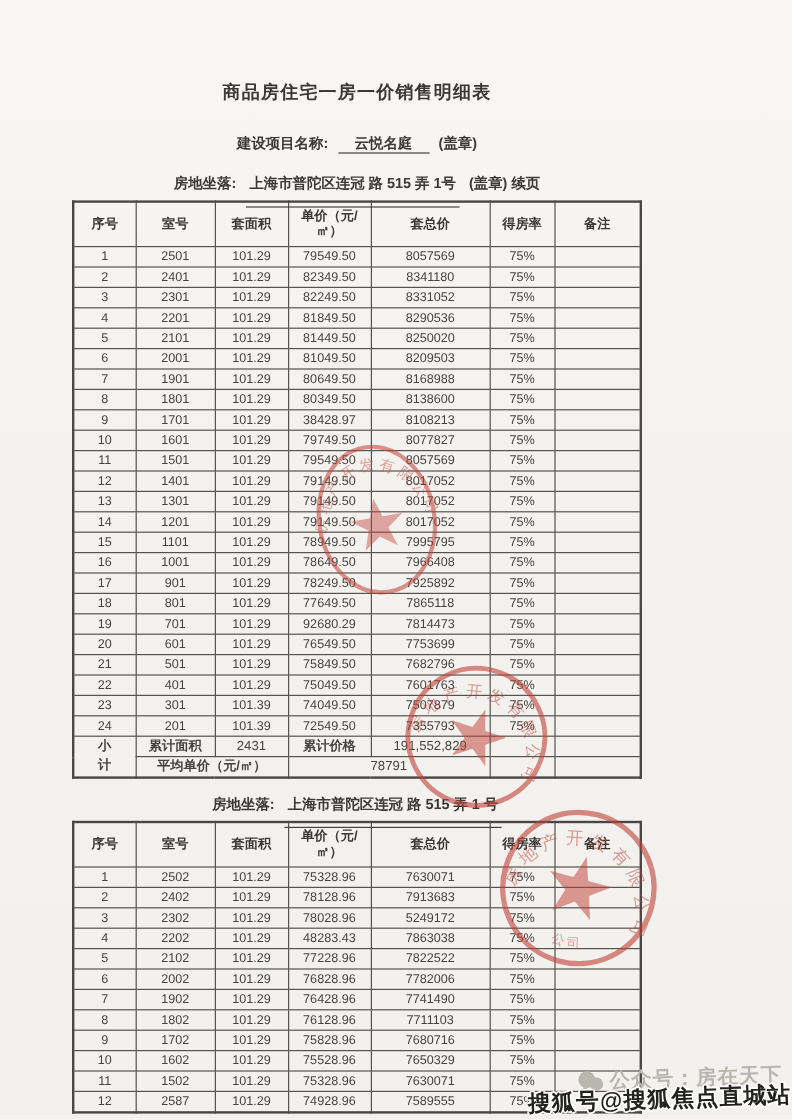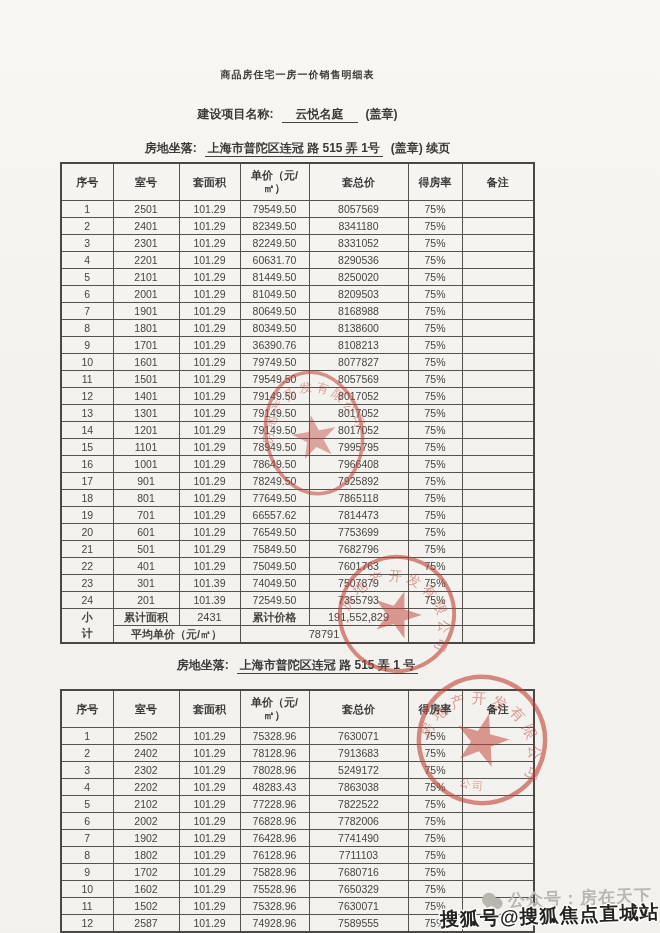--- a/index.html
+++ b/index.html
@@ -4,29 +4,29 @@
 <style>
   html,body{margin:0;padding:0;}
   body{
     width:660px;height:933px;overflow:hidden;position:relative;
     background:linear-gradient(180deg,#f8f7f4 0%,#f3f2ef 40%,#f2f1ee 100%);
     font-family:"Liberation Sans","DejaVu Sans",sans-serif;
     color:#3f3e3b;
   }
   .doc{position:absolute;left:40px;top:0;width:515px;}
   .title{
-    text-align:center;font-size:10px;font-weight:bold;letter-spacing:1px;
+    text-align:center;font-size:15px;font-weight:bold;letter-spacing:1px;
     margin-top:68px;color:#3a3937;
   }
   .line{text-align:center;font-size:12px;font-weight:bold;color:#3a3937;}
   .project-line{margin-top:24px;}
   .loc-line1{margin-top:17px;margin-bottom:5px;}
-  .loc-line2{margin-top:13px;margin-bottom:15px;}
+  .loc-line2{margin-top:13px;margin-bottom:5px;}
   .u{border-bottom:1.5px solid #44423f;padding:0 14px 1px 14px;}
-  .u2{border-bottom:1.5px solid #44423f;padding:0 3px 1px 3px;}
+  .u2{border-bottom:1.5px solid #44423f;padding:0 3px 12px 3px;}
   .gap{display:inline-block;width:8px;}
   table{
     border-collapse:collapse;margin:0 auto;table-layout:fixed;
     border:2px solid #4a4845;background:transparent;
   }
   th,td{
     border:1px solid #55534f;text-align:center;vertical-align:middle;
     font-size:10.5px;color:#454440;padding:0 1px;overflow:hidden;
     height:16px;line-height:1.15;
   }
@@ -113,21 +113,21 @@
           <td>101.29</td>
           <td>82249.50</td>
           <td>8331052</td>
           <td>75%</td>
           <td></td>
         </tr>
         <tr>
           <td>4</td>
           <td>2201</td>
           <td>101.29</td>
-          <td>60631.70</td>
+          <td>81849.50</td>
           <td>8290536</td>
           <td>75%</td>
           <td></td>
         </tr>
         <tr>
           <td>5</td>
           <td>2101</td>
           <td>101.29</td>
           <td>81449.50</td>
           <td>8250020</td>
@@ -158,21 +158,21 @@
           <td>101.29</td>
           <td>80349.50</td>
           <td>8138600</td>
           <td>75%</td>
           <td></td>
         </tr>
         <tr>
           <td>9</td>
           <td>1701</td>
           <td>101.29</td>
-          <td>36390.76</td>
+          <td>38428.97</td>
           <td>8108213</td>
           <td>75%</td>
           <td></td>
         </tr>
         <tr>
           <td>10</td>
           <td>1601</td>
           <td>101.29</td>
           <td>79749.50</td>
           <td>8077827</td>
@@ -248,21 +248,21 @@
           <td>101.29</td>
           <td>77649.50</td>
           <td>7865118</td>
           <td>75%</td>
           <td></td>
         </tr>
         <tr>
           <td>19</td>
           <td>701</td>
           <td>101.29</td>
-          <td>66557.62</td>
+          <td>92680.29</td>
           <td>7814473</td>
           <td>75%</td>
           <td></td>
         </tr>
         <tr>
           <td>20</td>
           <td>601</td>
           <td>101.29</td>
           <td>76549.50</td>
           <td>7753699</td>

